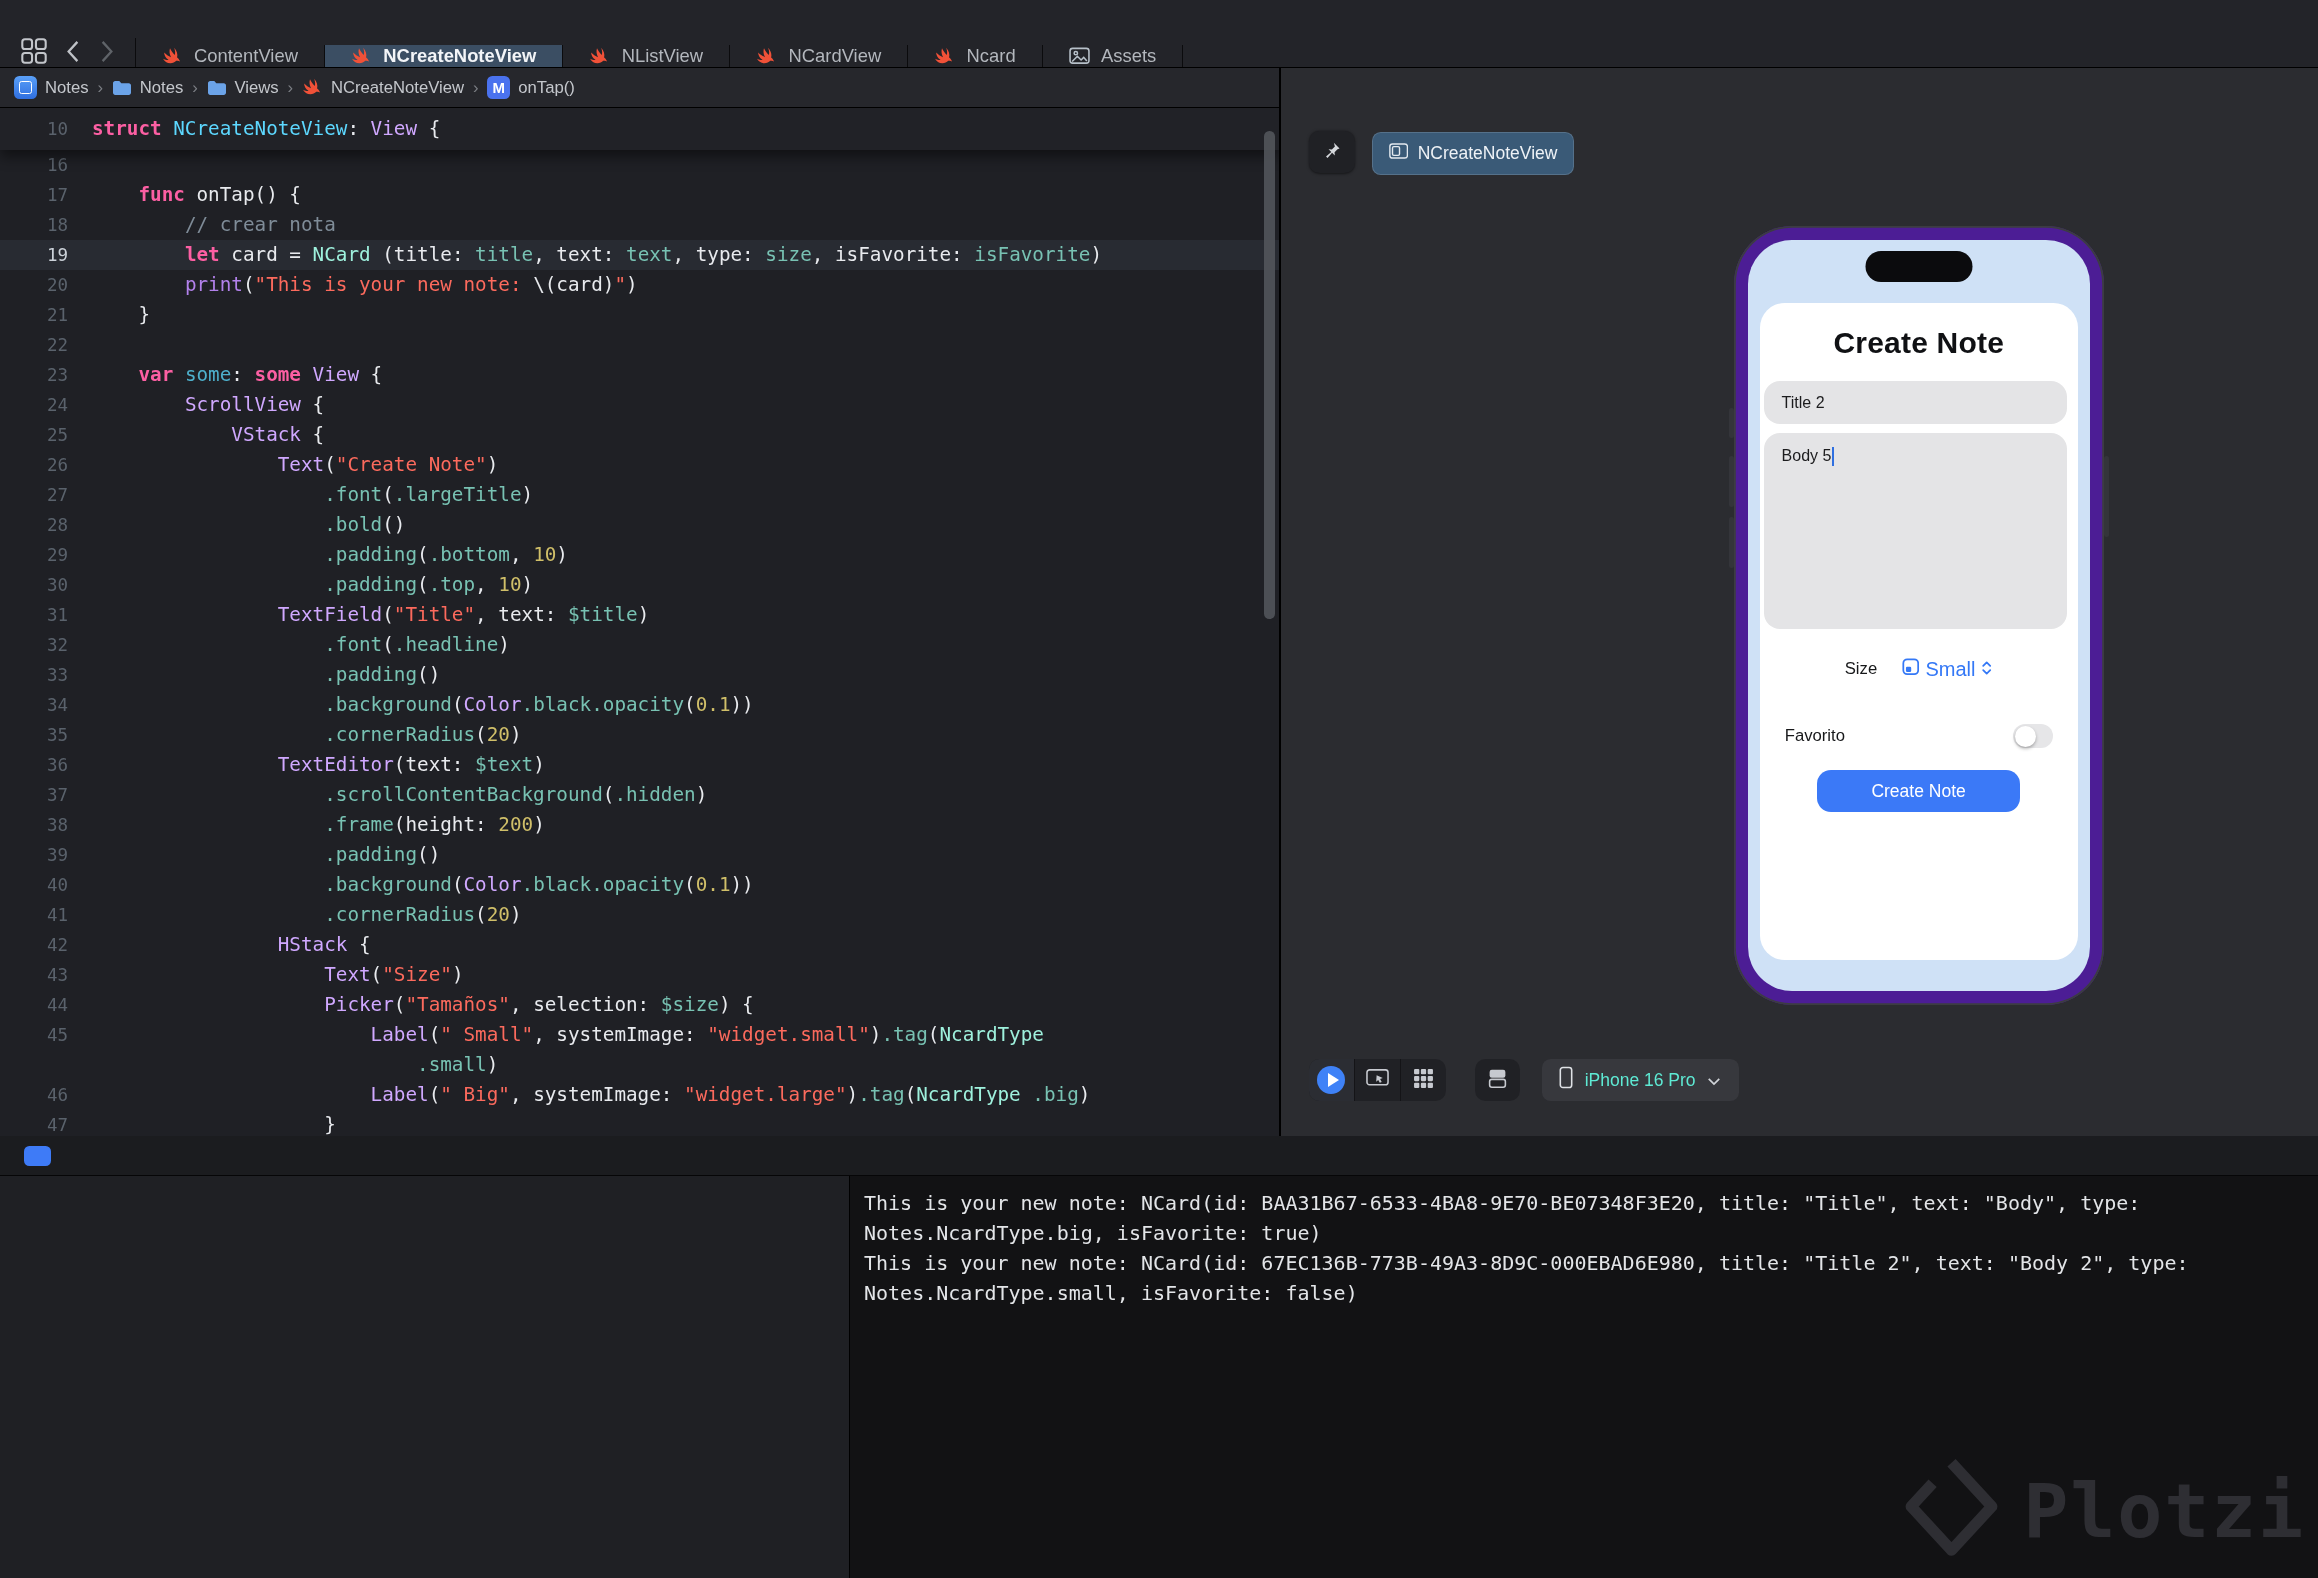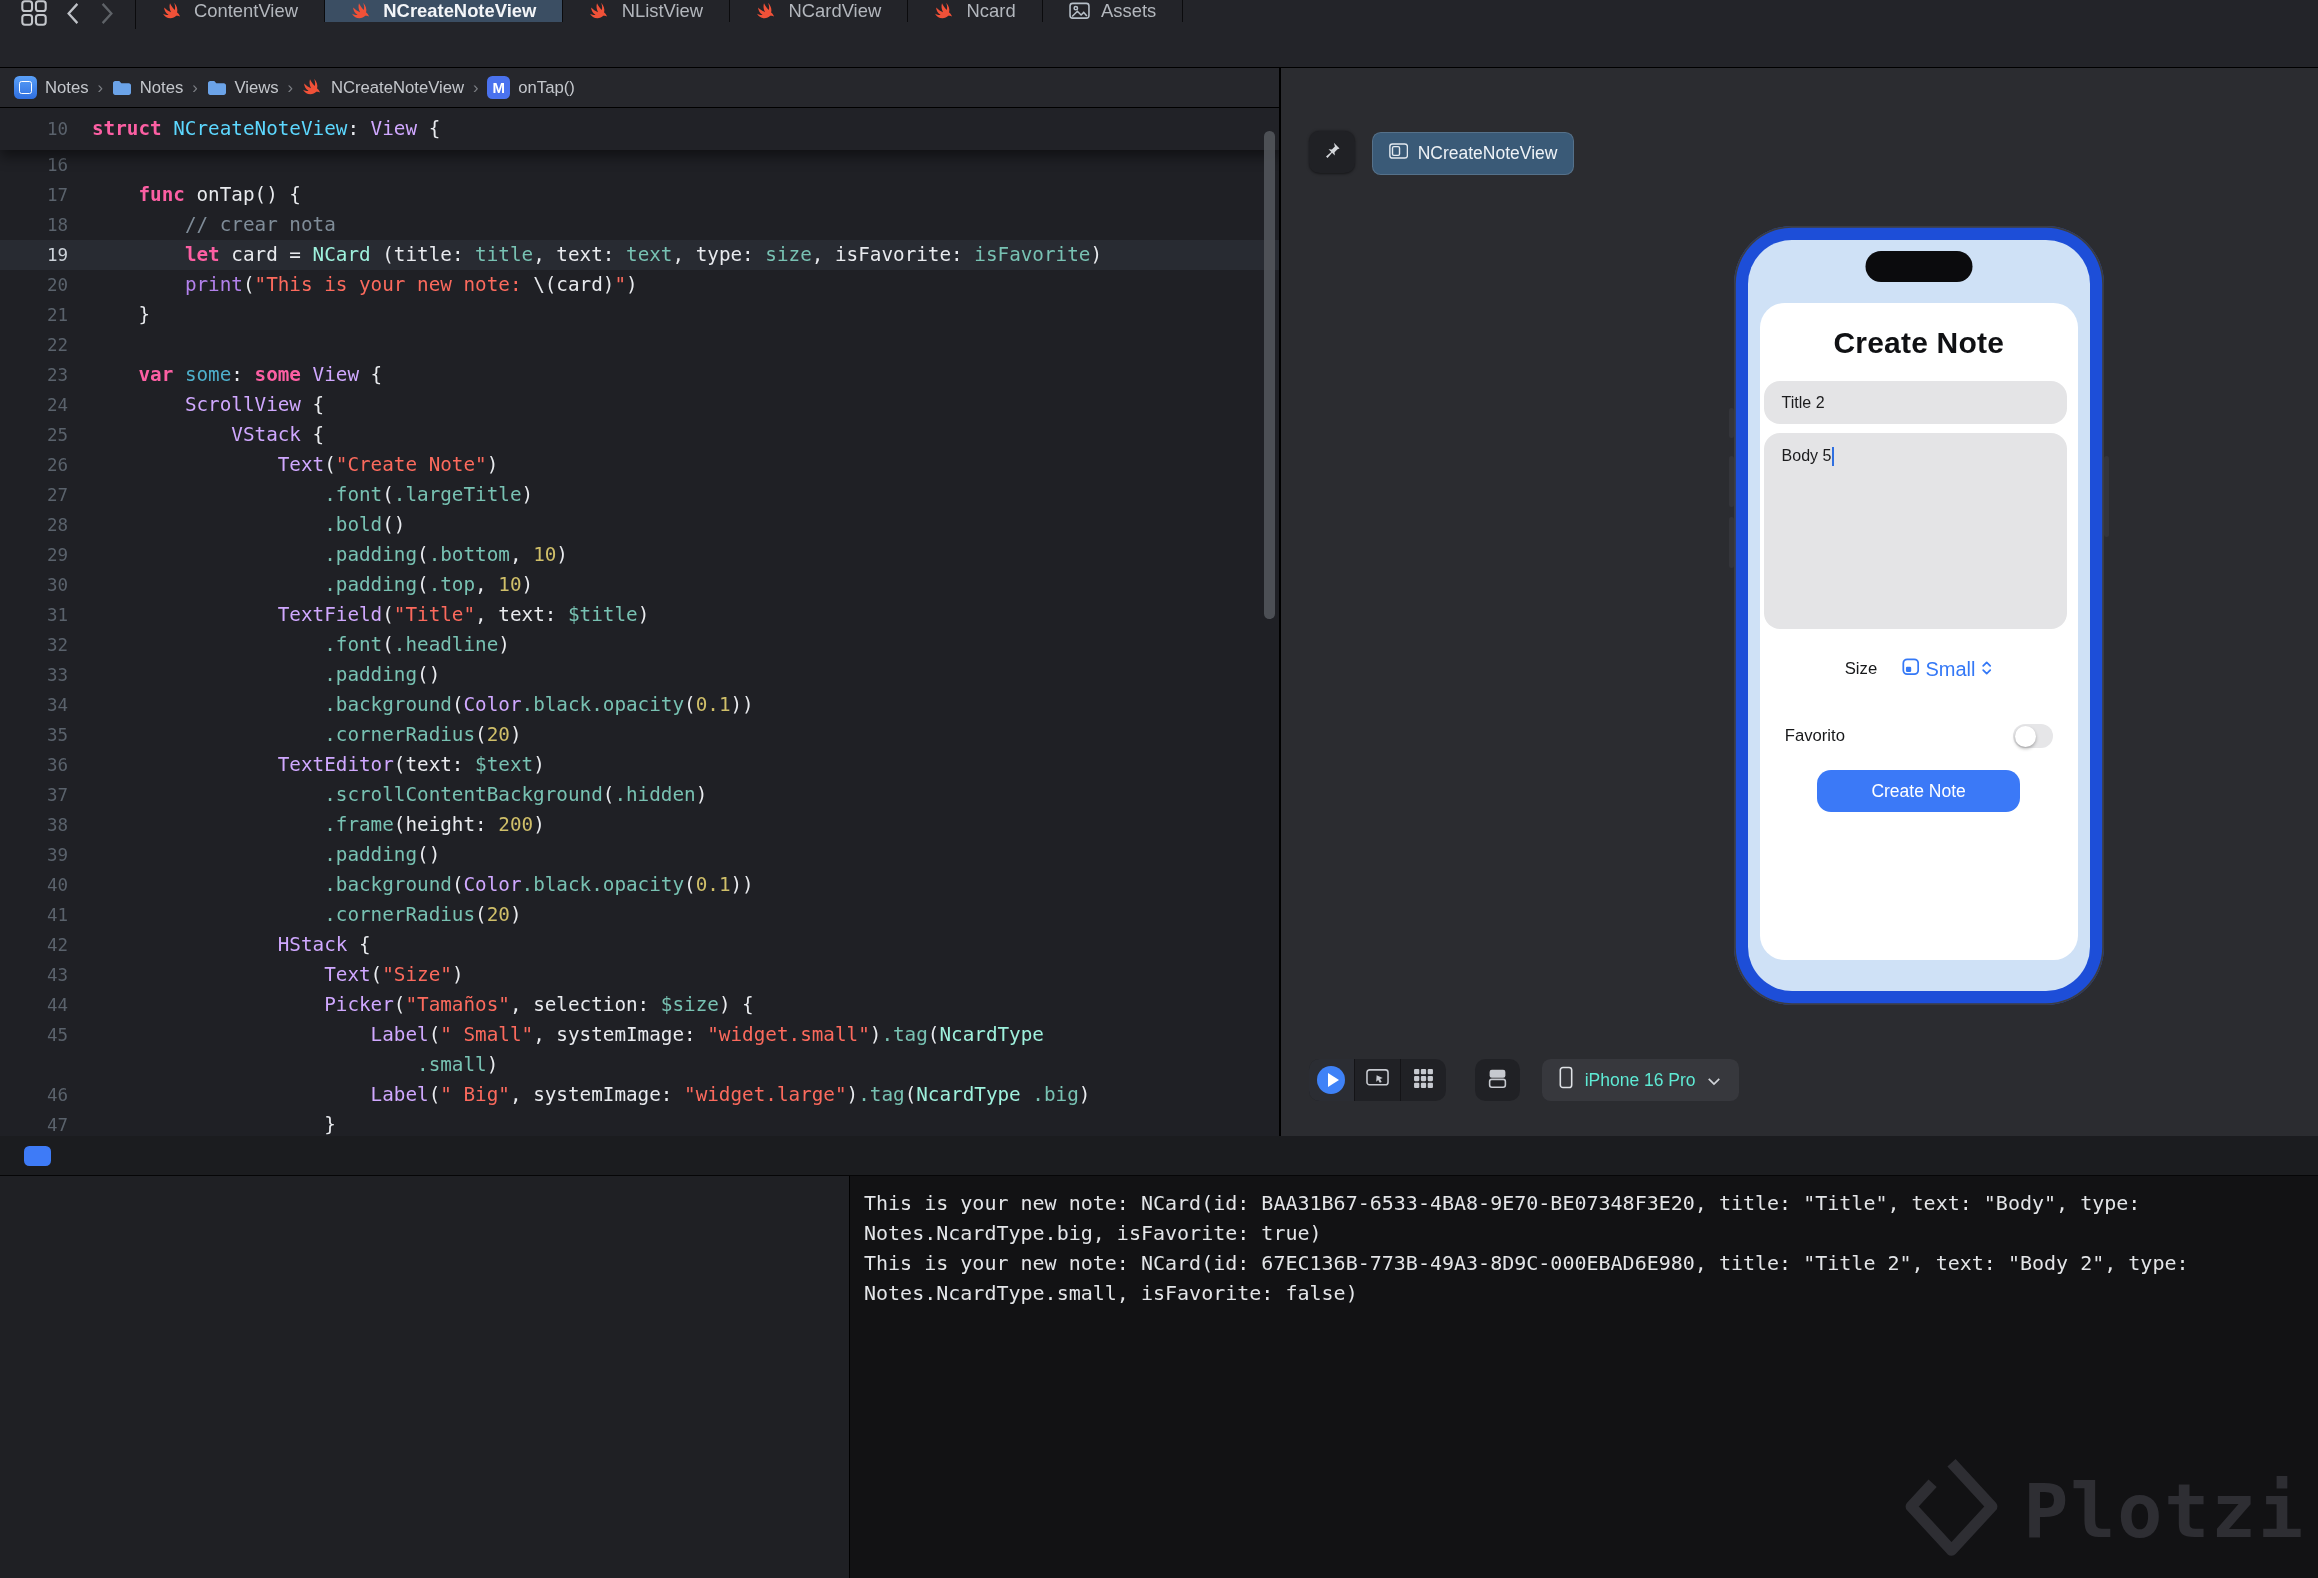--- a/index.html
+++ b/index.html
@@ -1,19 +1,19 @@
 <!DOCTYPE html>
 <html style="font-size:14px"><head>
 <meta charset="utf-8">
 <style>
   html,body{margin:0;padding:0}
   body{width:2319px;height:1578px;background:#141416;font-family:"Liberation Sans",sans-serif;overflow:hidden;position:relative;color:#d8dadd;-webkit-font-smoothing:antialiased}
 
   
-  .tabbar{height:67px;background:#232429;border-bottom:0.9px solid #000;display:flex;align-items:flex-start}
+  .tabbar{height:67px;background:#232429;border-bottom:0.9px solid #000;display:flex;align-items:flex-end}
   .tab-controls{display:flex;align-items:center;gap:19.3px;padding:0 21px;border-right:0.9px solid #0b0b0d}
   .icon-btn{display:flex;align-items:center;justify-content:center;background:none;border:none;padding:0;cursor:default}
   .tab-strip{display:flex;align-items:stretch}
   .tab{display:flex;align-items:center;gap:11.4px;padding:0 26px;border-right:0.9px solid #0b0b0d;font-size:18.4px;color:#b3b7bd;white-space:nowrap}
   .tab.active{background:#3b4e63;color:#f3f5f8;font-weight:700}
   .tab .ticon{display:flex;align-items:center}
 
   
   .main{display:flex;height:1068px}
   .left-col{width:1279px;display:flex;flex-direction:column;background:#1f2025;flex:none}
@@ -46,21 +46,21 @@
   .tk-sysfn{color:#b281eb}
   .tk-mem{color:#78c2b3}
   .tk-decl{color:#4eb0cc}
   .editor-scrollbar{position:absolute;top:23px;right:4.4px;width:10.5px;height:488px;border-radius:5.3px;background:#55585e;opacity:.85;z-index:4}
 
   
   .canvas{flex:1;position:relative;background:#2b2c30;overflow:hidden}
   .pin-btn{position:absolute;left:28px;top:63px;width:46px;height:42px;background:#202125;border-radius:10.5px;display:flex;align-items:center;justify-content:center;box-shadow:0 0.9px 2.6px rgba(0,0,0,.5)}
   .preview-chip{position:absolute;left:91px;top:64px;height:41px;background:#3a5a77;border:0.9px solid rgba(255,255,255,.14);border-radius:8.8px;display:flex;align-items:center;gap:9.6px;padding:0 16px;color:#eef2f6;font-size:17.5px}
 
-  .phone{position:absolute;left:453px;top:158px;width:370px;height:779px;background:#1d4ed8;border-radius:58px;box-shadow:inset 0 0 0 1.8px #3c3d41}
+  .phone{position:absolute;left:453px;top:158px;width:370px;height:779px;background:#4c1d95;border-radius:58px;box-shadow:inset 0 0 0 1.8px #3c3d41}
   .side-btn{position:absolute;width:5.3px;background:#34353a;border-radius:2.6px}
   .phone-screen{position:absolute;left:14px;top:14px;right:14px;bottom:14px;background:#cfe1f6;border-radius:44px;overflow:hidden}
   .dynamic-island{position:absolute;left:50%;transform:translateX(-50%);top:10.5px;width:107px;height:31px;background:#0b0b0d;border-radius:16px}
   .sheet{position:absolute;left:12.3px;right:12.3px;top:63px;height:657px;background:#ffffff;border-radius:24.6px}
   .sheet-title{margin-top:23px;text-align:center;font-size:30px;font-weight:700;color:#101114;letter-spacing:0.2px}
   .pfield{position:absolute;left:4px;right:10.5px;background:#e4e4e6;border-radius:16px;color:#1c1c1e;font-size:16px}
   .field-title{top:78px;height:43px;display:flex;align-items:center;padding:0 17.5px}
   .field-body{top:130px;height:196px;padding:14px 17.5px;box-sizing:border-box}
   .caret{display:inline-block;width:1.8px;height:19.3px;background:#2f6fe0;vertical-align:middle;margin-left:0.9px}
   .size-row{position:absolute;top:353px;left:0;right:0;height:26px;display:flex;justify-content:center;align-items:center;gap:24.6px;font-size:16.7px;color:#17181a}

